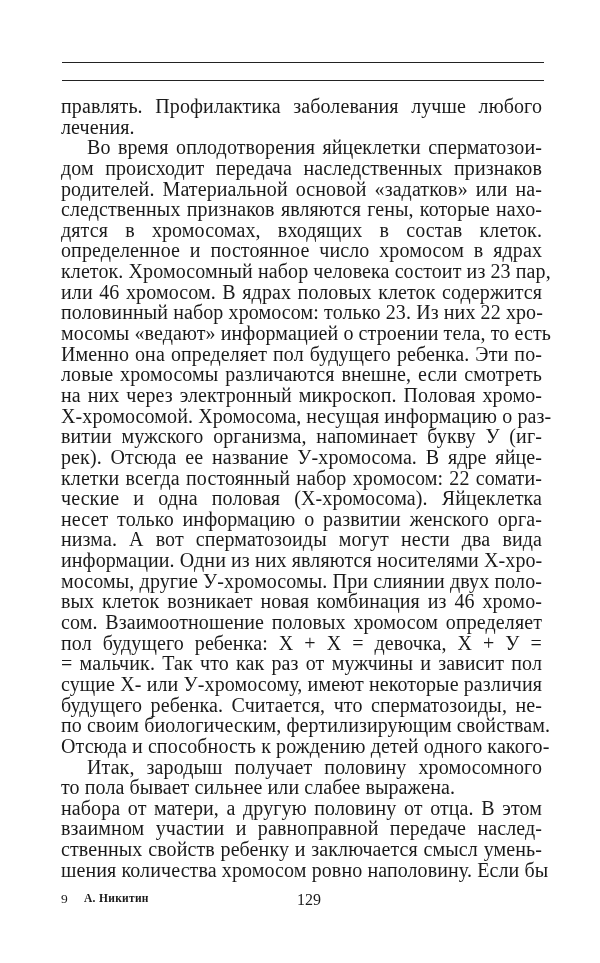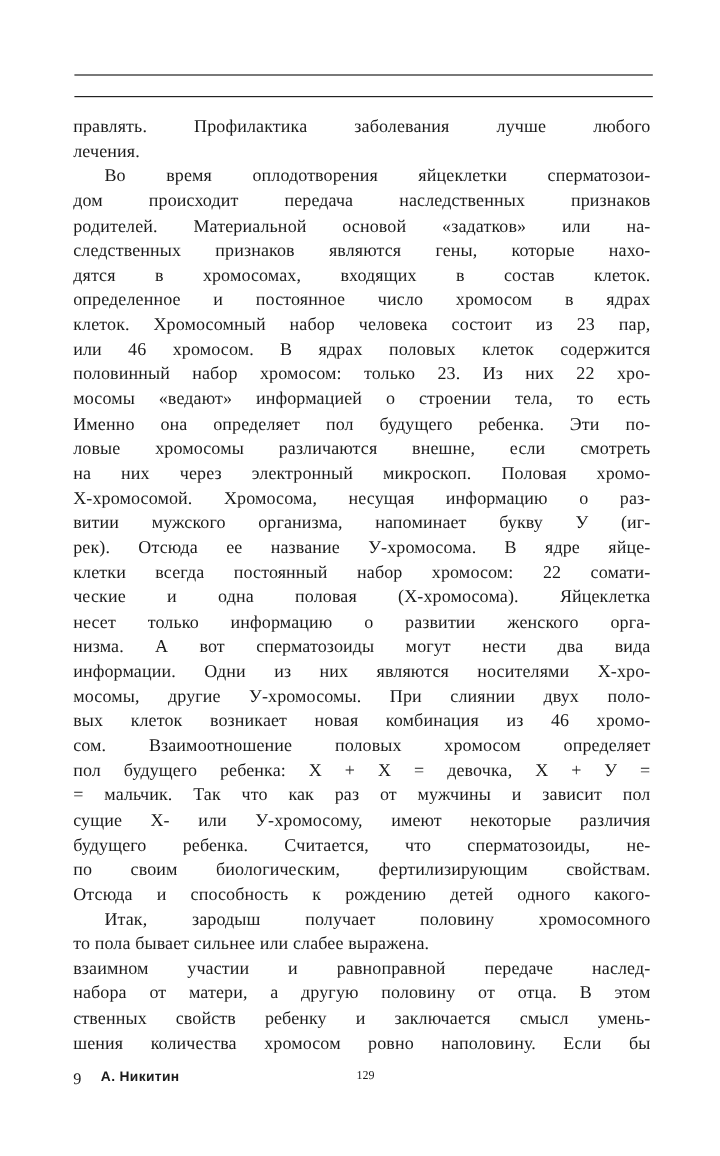--- a/index.html
+++ b/index.html
@@ -27,21 +27,21 @@
     .text-block {
       position: absolute;
       left: 61px;
       top: 96px;
       width: 481px;
     }
     .line {
       display: block;
       height: 20.65px;
       line-height: 20.65px;
-      font-size: 15px;
+      font-size: 20px;
       white-space: nowrap;
       text-align: justify;
       text-align-last: justify;
       letter-spacing: 0.1px;
       font-family: Liberation Serif, serif;
     }
     .line.last {
       text-align-last: left;
     }
     .line.indent {
@@ -60,28 +60,28 @@
       left: 0;
       top: 0;
       font-size: 13.5px;
     }
     .footer .author {
       position: absolute;
       left: 23px;
       top: 1px;
       font-size: 11.5px;
       font-weight: bold;
-      font-family: Liberation Sans, sans-serif;
+      font-family: Liberation Serif, serif;
       letter-spacing: 0.3px;
     }
     .footer .page-num {
       position: absolute;
       left: 236px;
       top: 0;
-      font-size: 10px;
+      font-size: 16px;
     }
   </style>
 </head>
 <body>
 
 <div class="rule top"></div>
 <div class="rule second"></div>
 
 <div class="text-block" id="text-block">
     <span class="line">правлять. Профилактика заболевания лучше любого</span>
@@ -111,22 +111,22 @@
     <span class="line">вых клеток возникает новая комбинация из 46 хромо-</span>
     <span class="line">сом. Взаимоотношение половых хромосом определяет</span>
     <span class="line">пол будущего ребенка: X + X = девочка, X + У =</span>
     <span class="line">= мальчик. Так что как раз от мужчины и зависит пол</span>
     <span class="line">сущие X- или У-хромосому, имеют некоторые различия</span>
     <span class="line">будущего ребенка. Считается, что сперматозоиды, не-</span>
     <span class="line">по своим биологическим, фертилизирующим свойствам.</span>
     <span class="line">Отсюда и способность к рождению детей одного какого-</span>
     <span class="line indent">Итак, зародыш получает половину хромосомного</span>
     <span class="line last">то пола бывает сильнее или слабее выражена.</span>
+    <span class="line">набора от матери, а другую половину от отца. В этом</span>
     <span class="line">взаимном участии и равноправной передаче наслед-</span>
-    <span class="line">набора от матери, а другую половину от отца. В этом</span>
     <span class="line">ственных свойств ребенку и заключается смысл умень-</span>
     <span class="line">шения количества хромосом ровно наполовину. Если бы</span>
   </div>
 
 <div class="footer">
   <span class="sig-num">9</span>
   <span class="author">А. Никитин</span>
   <span class="page-num">129</span>
 </div>
 

